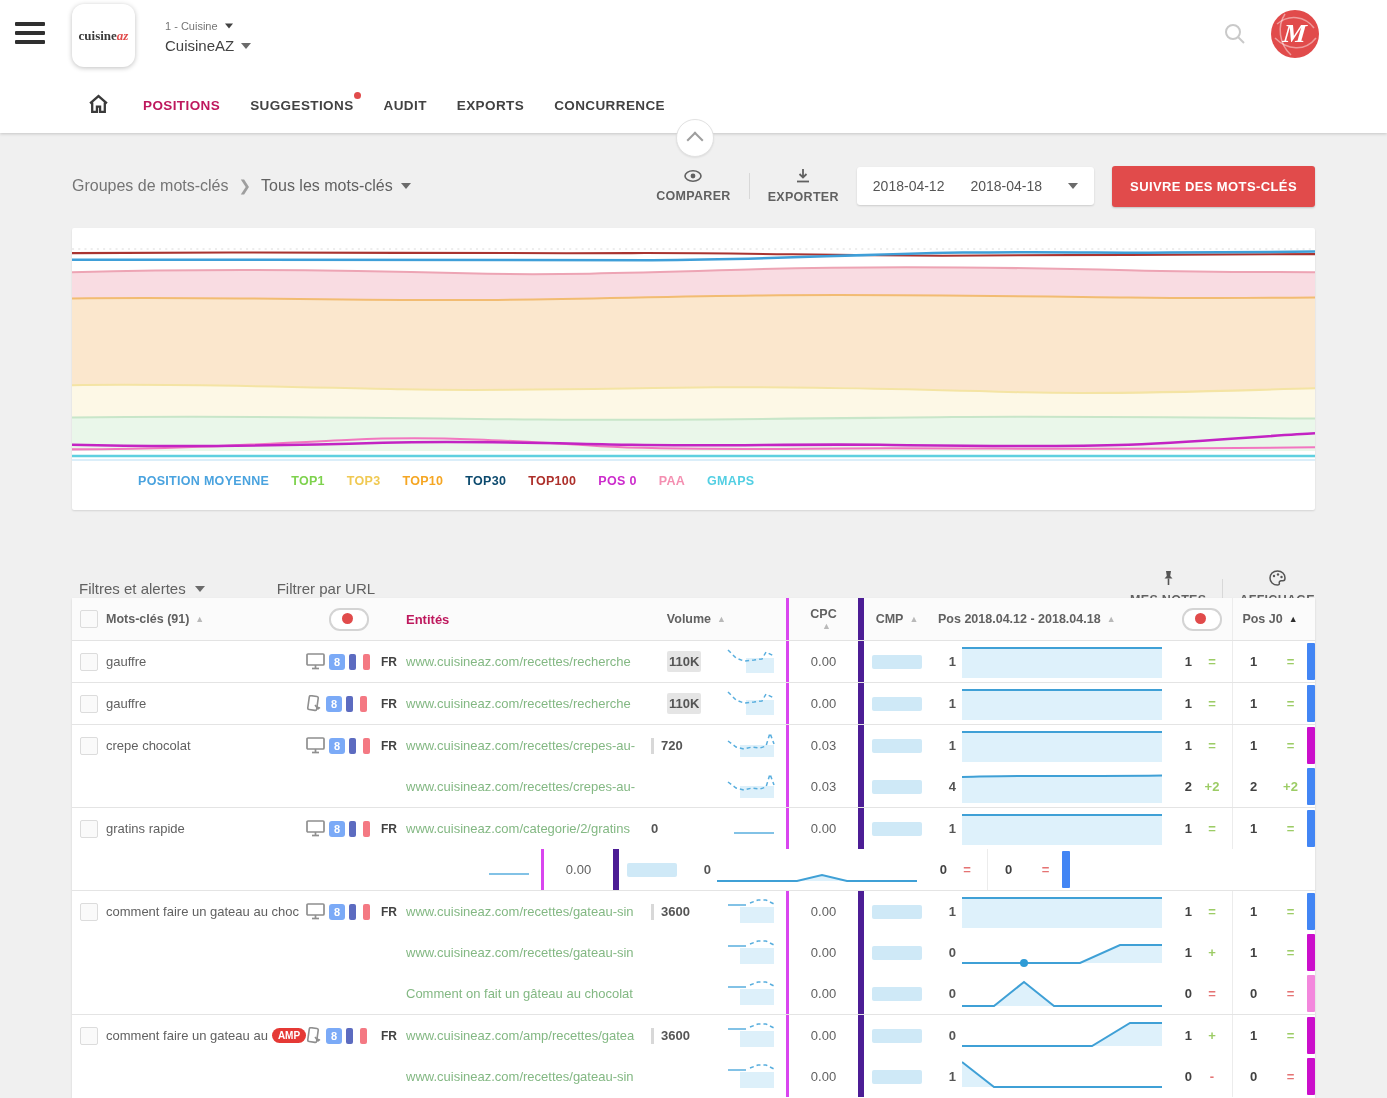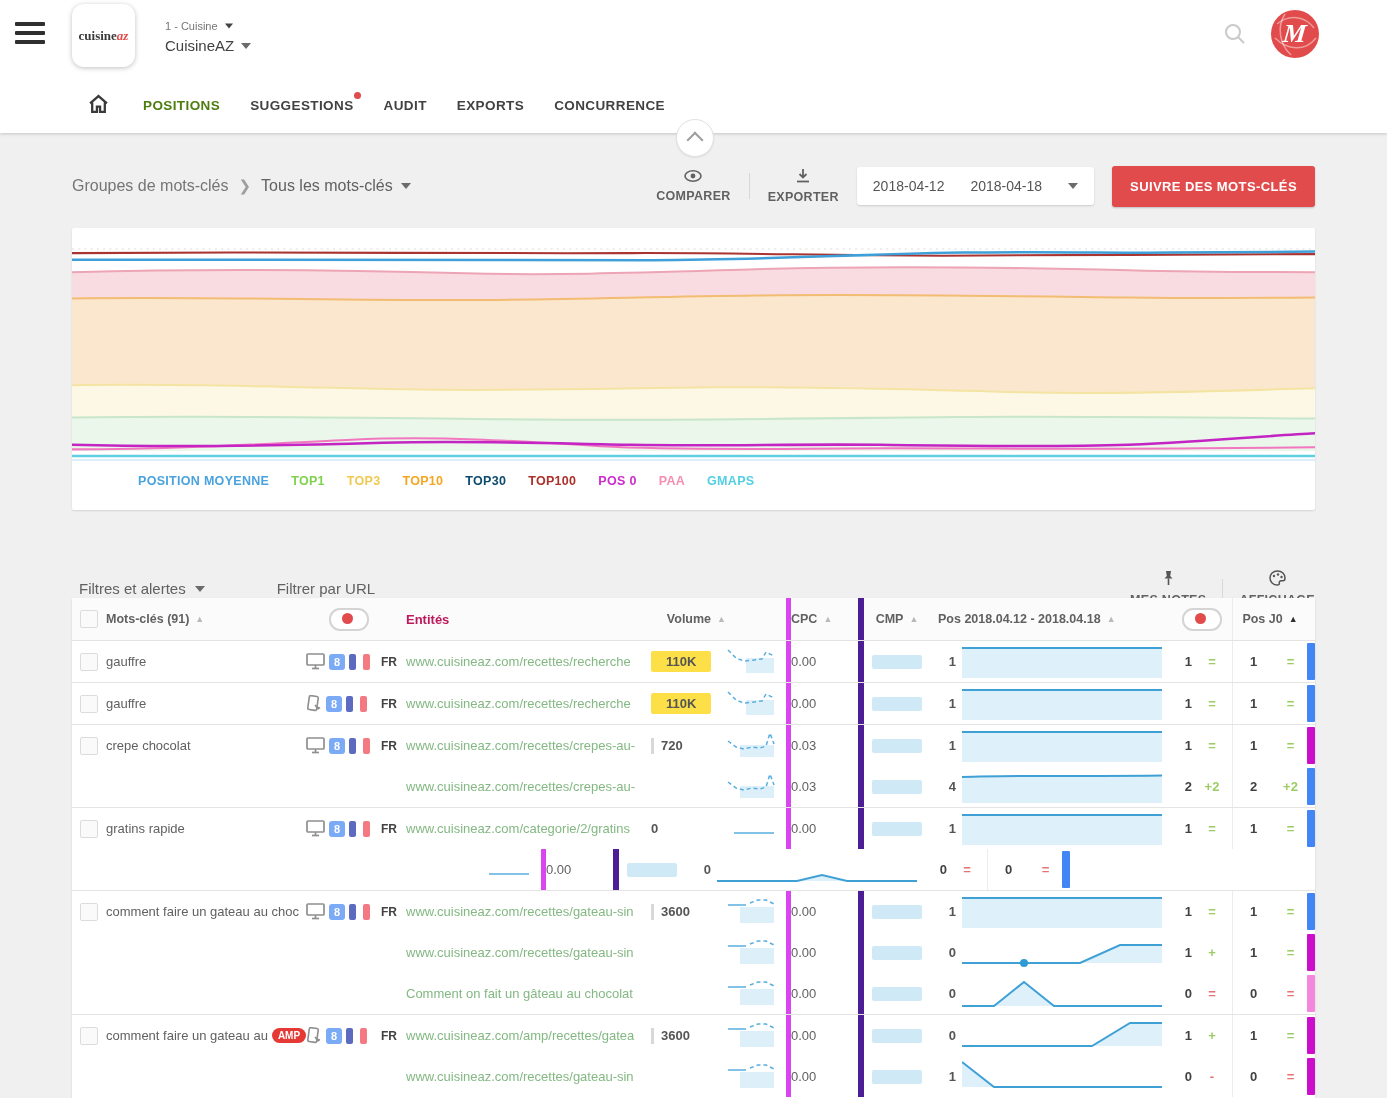--- a/index.html
+++ b/index.html
@@ -19,21 +19,21 @@
   .proj .big{font-size:15px;color:#424242;margin-top:5px;display:flex;align-items:center;gap:7px;}
   .caret{width:0;height:0;border-left:5px solid transparent;border-right:5px solid transparent;border-top:6px solid #6b6b6b;display:inline-block;}
   .caret.dark{border-top-color:#424242;}
   .searchicon{position:absolute;top:22px;right:140px;cursor:pointer;}
   .brandlogo{position:absolute;top:10px;right:68px;width:48px;height:48px;border-radius:50%;background:#e14b4b;
              display:flex;align-items:center;justify-content:center;cursor:pointer;overflow:hidden;}
   .brandlogo span{color:#fff;font-weight:bold;font-size:26px;font-style:italic;font-family:"Liberation Serif",serif;transform:skewX(-6deg);}
   .mainnav{position:absolute;left:88px;top:92px;display:flex;align-items:center;gap:30px;}
   .homeicon{margin-right:4px;cursor:pointer;}
   .navitem{font-size:13.5px;font-weight:bold;letter-spacing:.4px;color:#424242;cursor:pointer;position:relative;padding:6px 0;}
-  .navitem.active{color:#4d7c0f;}
+  .navitem.active{color:#be185d;}
   .navitem .dot{position:absolute;top:0;right:-7px;width:7px;height:7px;border-radius:50%;background:#e14b4b;}
   .collapse-btn{position:absolute;top:119px;left:676px;width:36px;height:36px;border-radius:50%;background:#fff;
                 border:1px solid #e2e2e2;box-shadow:0 1px 2px rgba(0,0,0,.08);z-index:6;cursor:pointer;
                 display:flex;align-items:center;justify-content:center;}
   .chev-up{width:10px;height:10px;border-left:2px solid #9e9e9e;border-top:2px solid #9e9e9e;transform:rotate(45deg);margin-top:4px;}
   
   .toolbar{position:absolute;top:163px;left:72px;width:1243px;height:46px;display:flex;align-items:center;}
   .crumb{display:flex;align-items:center;gap:10px;font-size:16px;color:#757575;}
   .crumb .sep{color:#9e9e9e;font-size:15px;}
   .crumb .cur{color:#616161;display:flex;align-items:center;gap:8px;cursor:pointer;}
@@ -64,32 +64,32 @@
   .trow{display:flex;align-items:center;height:41px;background:#fff;}
   .trow.groupline{border-top:1px solid #e4e4e4;}
   .cell{flex:none;display:flex;align-items:center;height:100%;box-sizing:border-box;}
   .c-check{width:34px;justify-content:center;}
   .c-kw{width:200px;color:#616161;overflow:hidden;white-space:nowrap;}
   .c-icons{width:75px;gap:4px;}
   .c-lang{width:25px;font-weight:bold;color:#424242;font-size:12px;}
   .c-url{width:245px;color:#83b883;overflow:hidden;white-space:nowrap;font-size:13px;}
   .c-vol{width:75px;}
   .c-spark{width:60px;}
-  .c-cpc{width:72px;border-left:5px solid #d946ef;color:#616161;}
+  .c-cpc{width:72px;justify-content:center;border-left:3px solid #d946ef;color:#616161;flex-direction:column;}
   .c-cmp{width:72px;justify-content:center;border-left:6px solid #4c1d95;}
   .c-ps{width:32px;justify-content:flex-end;padding-right:6px;color:#555;font-weight:bold;}
   .c-pchart{width:206px;}
   .c-pe{width:24px;justify-content:flex-end;color:#424242;font-weight:bold;}
   .c-chg{width:40px;justify-content:center;font-weight:bold;}
   .c-j0{width:42px;justify-content:center;border-left:1px solid #ececec;color:#424242;font-weight:bold;}
   .c-j0c{width:33px;justify-content:center;font-weight:bold;}
   .c-bar{width:8px;justify-content:center;}
   .c-bar .bar{width:8px;height:37px;border-radius:1px;}
   .checkbox{width:16px;height:16px;border:1px solid #dcdcdc;background:#fafafa;border-radius:2px;cursor:pointer;}
-  .volbox{background:#fde047;border-radius:2px;padding:3px 15px;font-weight:bold;color:#555;}
+  .volbox{background:#e5e5e5;border-radius:2px;padding:3px 2px;font-weight:bold;color:#555;margin-left:16px;}
   .voltick{width:3px;height:16px;background:#d8d8d8;margin-right:7px;}
   .volnum{font-weight:bold;color:#555;}
   .cmpbar{width:50px;height:14px;background:#cfe9f7;border-radius:2px;}
   .toggle{width:36px;height:19px;border:2px solid #d4d4d4;border-radius:11px;background:#fff;position:relative;cursor:pointer;}
   .toggle .knob{position:absolute;top:3px;left:11px;width:11px;height:11px;border-radius:50%;background:#e14b4b;}
   .sortarrow{font-size:9px;color:#b9b9b9;margin-left:6px;}
   .sortarrow.activesort{color:#2f2f2f;}
   .ampbadge{display:inline-block;background:#e53935;color:#fff;font-size:10px;font-weight:bold;
             border-radius:8px;padding:2px 6px;margin-left:4px;vertical-align:middle;}
   .iconwrap{display:inline-flex;align-items:center;justify-content:center;}

